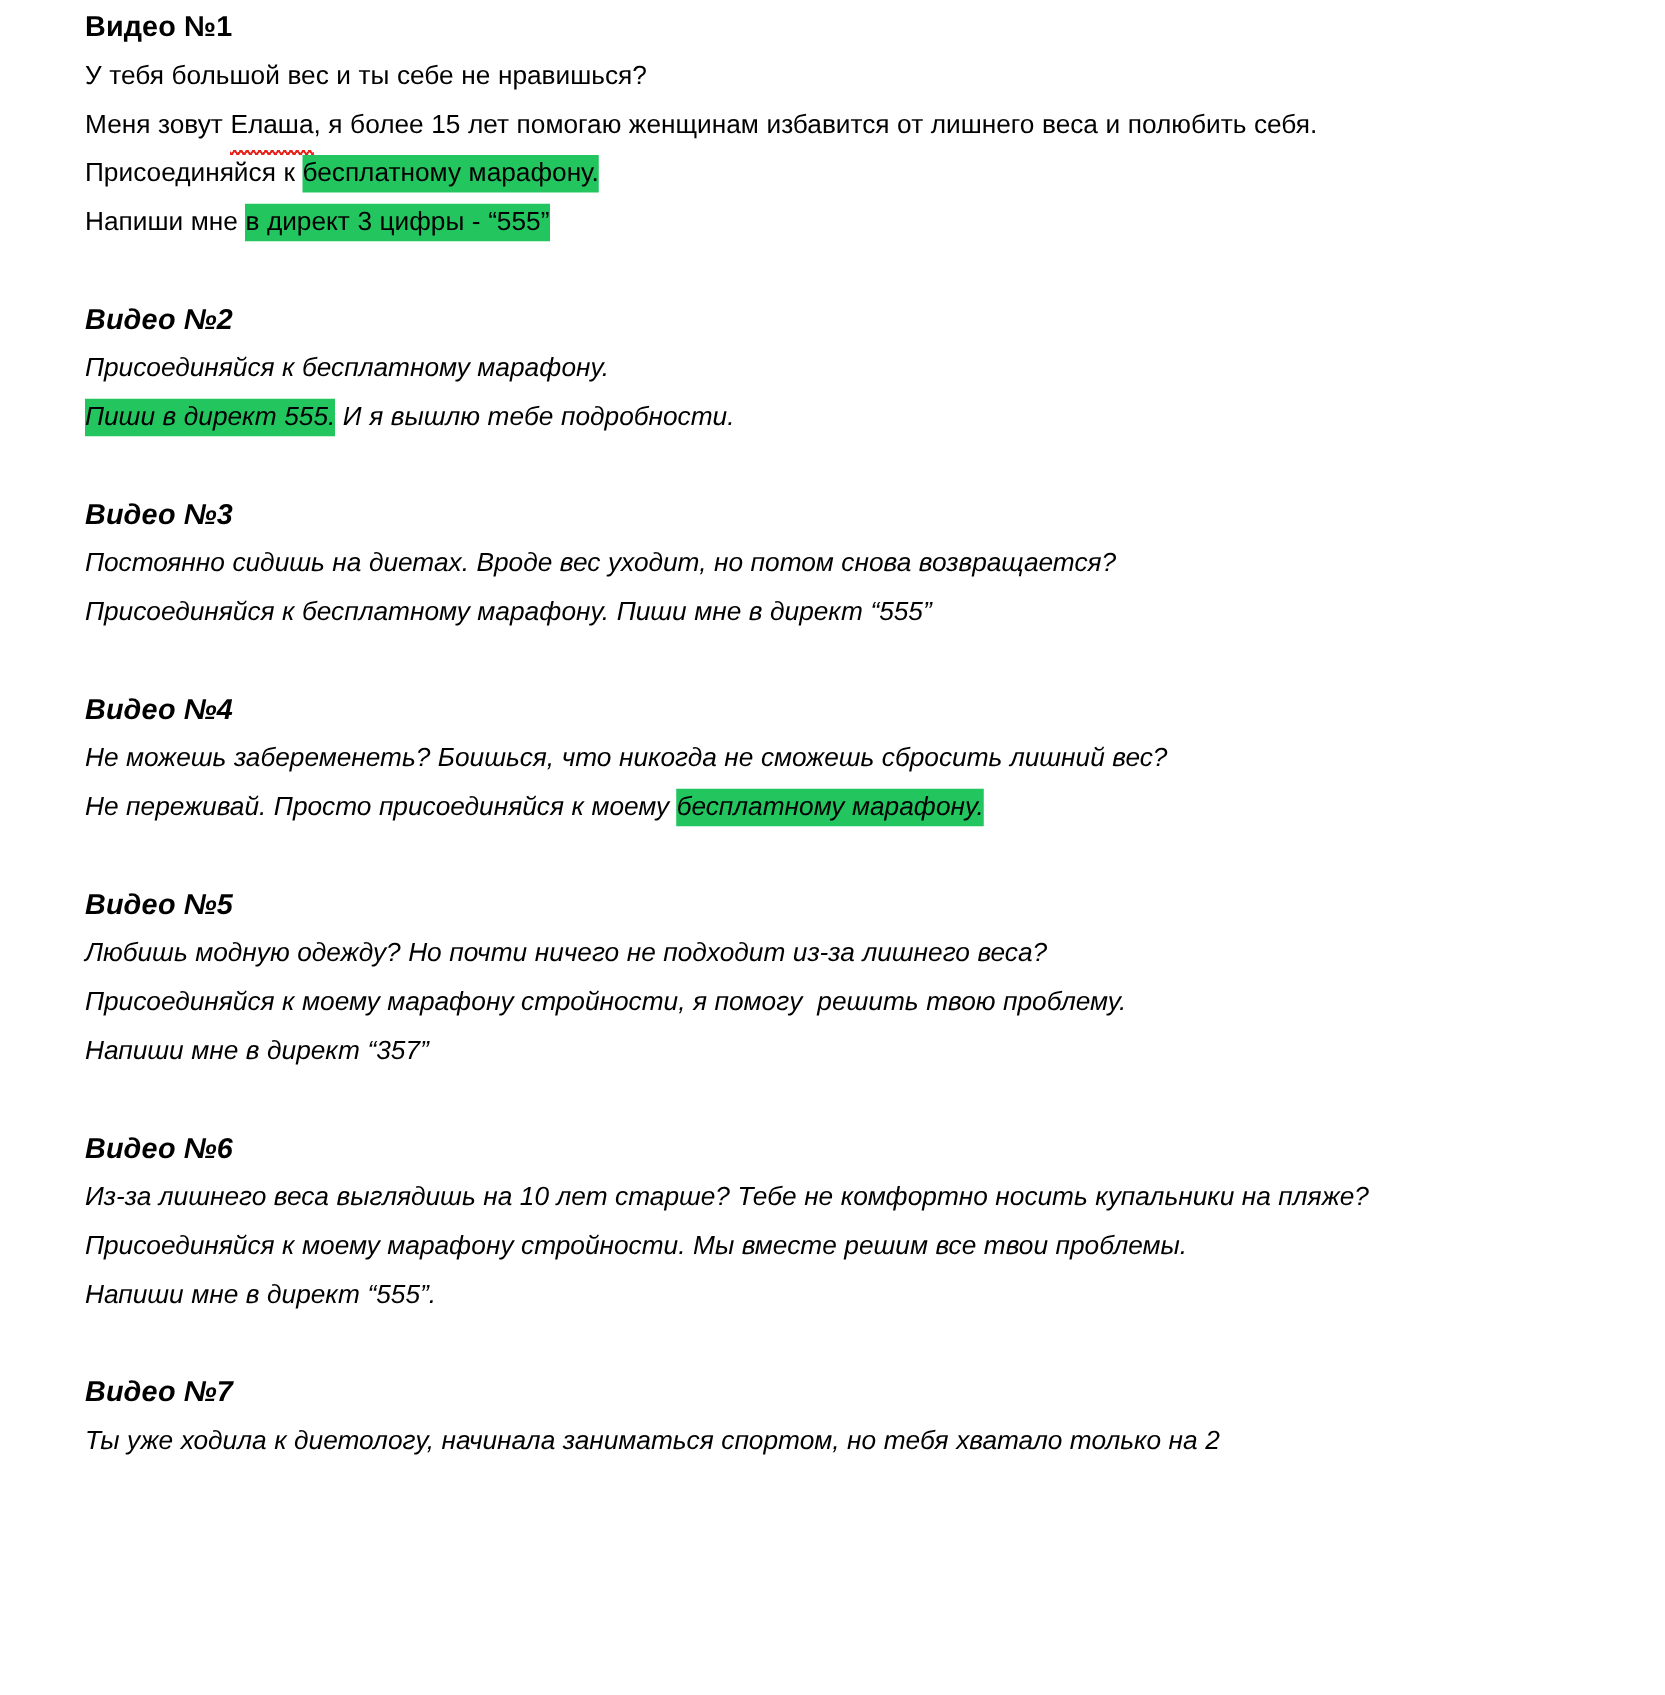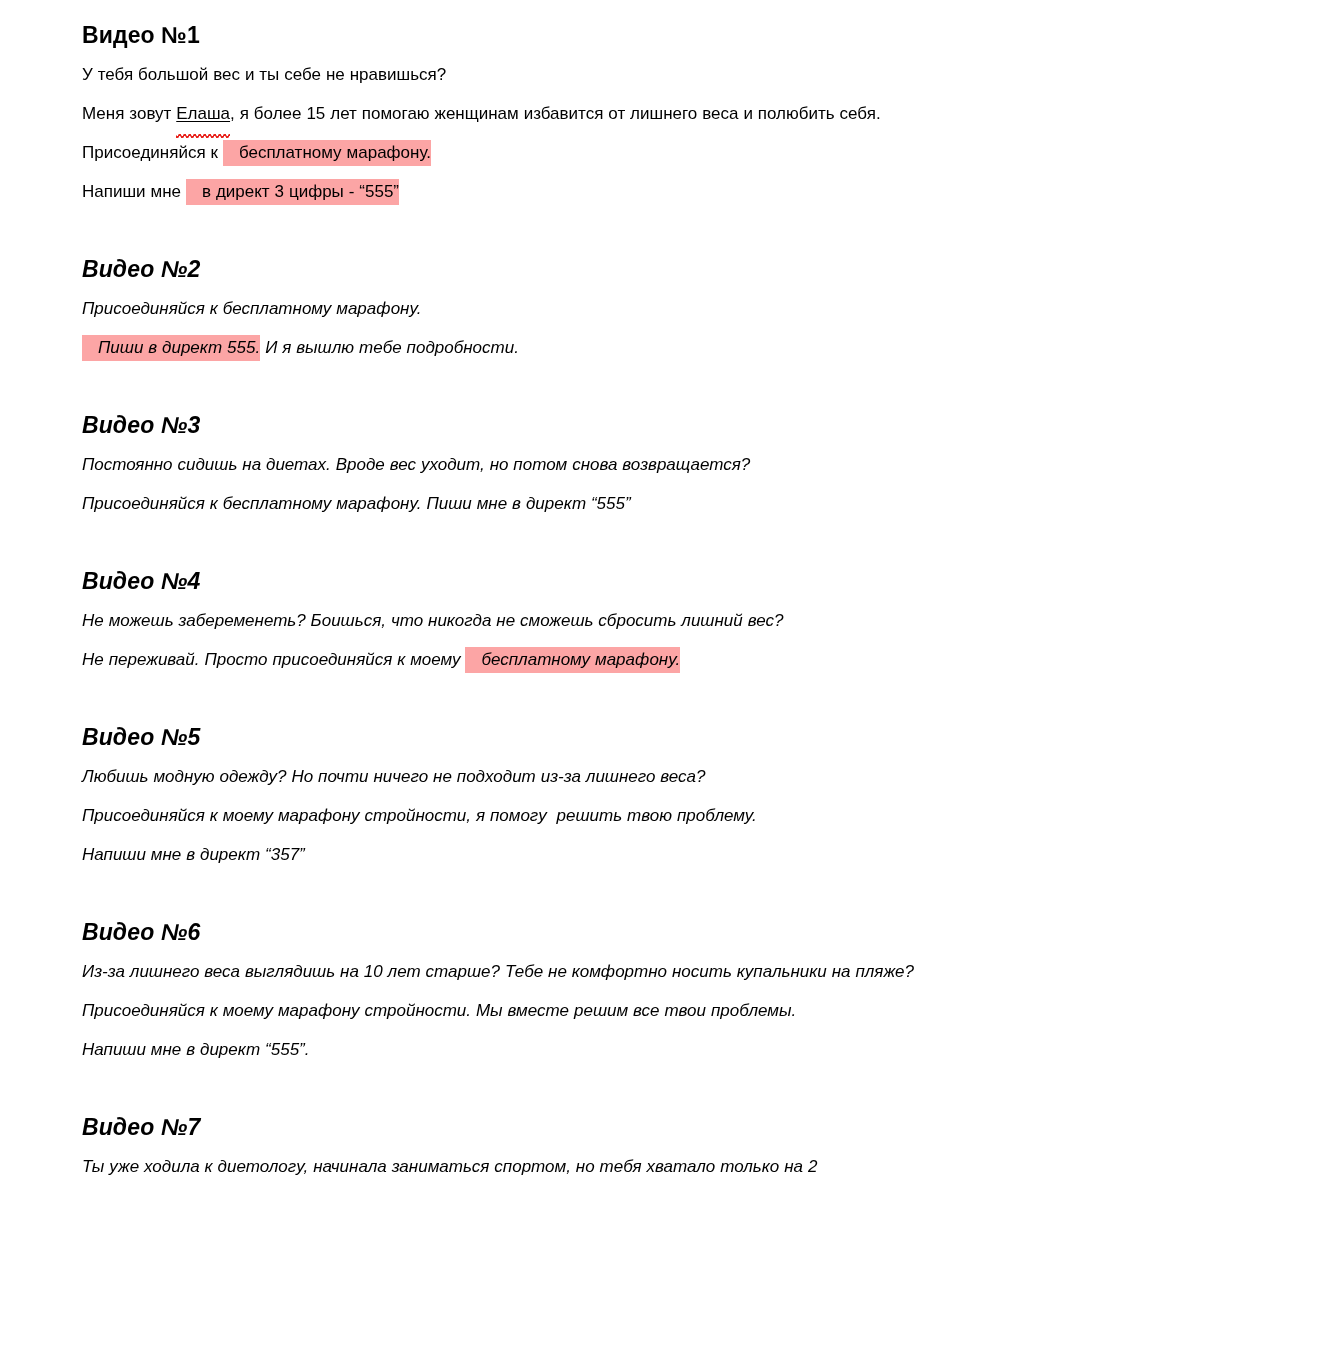--- a/index.html
+++ b/index.html
@@ -17,53 +17,52 @@
     -webkit-font-smoothing: antialiased;
   }
 
   .doc {
     padding: 0 60px 0 66px;
     box-sizing: border-box;
     width: 1332px;
   }
 
   .block {
-    margin: 16px;
+    margin: 2px;
   }
 
   .block + .block {
     margin-top: 39px;
     font-style: italic;
   }
 
   .heading {
     font-size: 23px;
     font-weight: bold;
     line-height: 39px;
     letter-spacing: 0.1px;
     white-space: pre-wrap;
   }
 
   .line {
-    font-size: 17px;
+    font-size: 21px;
     font-weight: normal;
     line-height: 39px;
     white-space: pre-wrap;
     word-spacing: 0.2px;
   }
 
   .hl {
-    background-color: #fca5a5;
-    padding: 3px 0 4px 16px;
+    background-color: #22c55e;
+    padding: 3px 0 4px 0;
     box-decoration-break: clone;
     -webkit-box-decoration-break: clone;
   }
 
   .misspell {
-    text-decoration: underline;
     text-decoration-color: #000000;
     text-decoration-thickness: 1px;
     text-underline-offset: 2px;
     position: relative;
     display: inline-block;
   }
   .misspell::after {
     content: "";
     position: absolute;
     left: 0;

